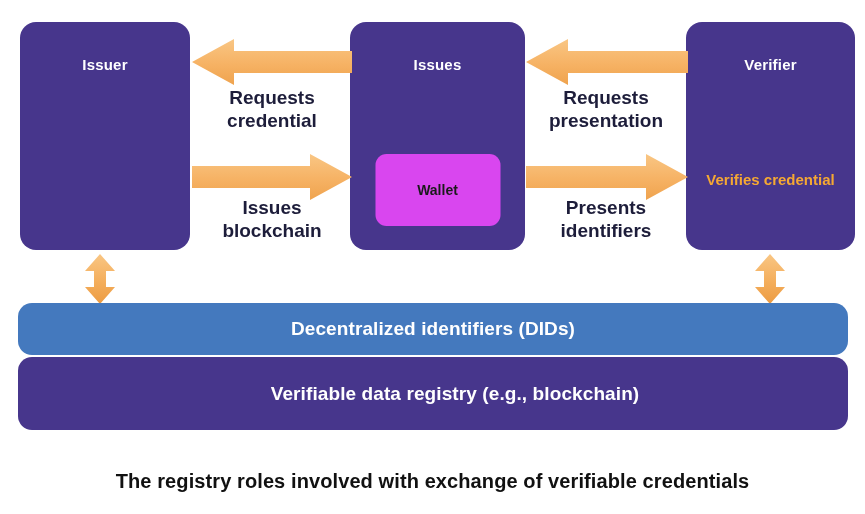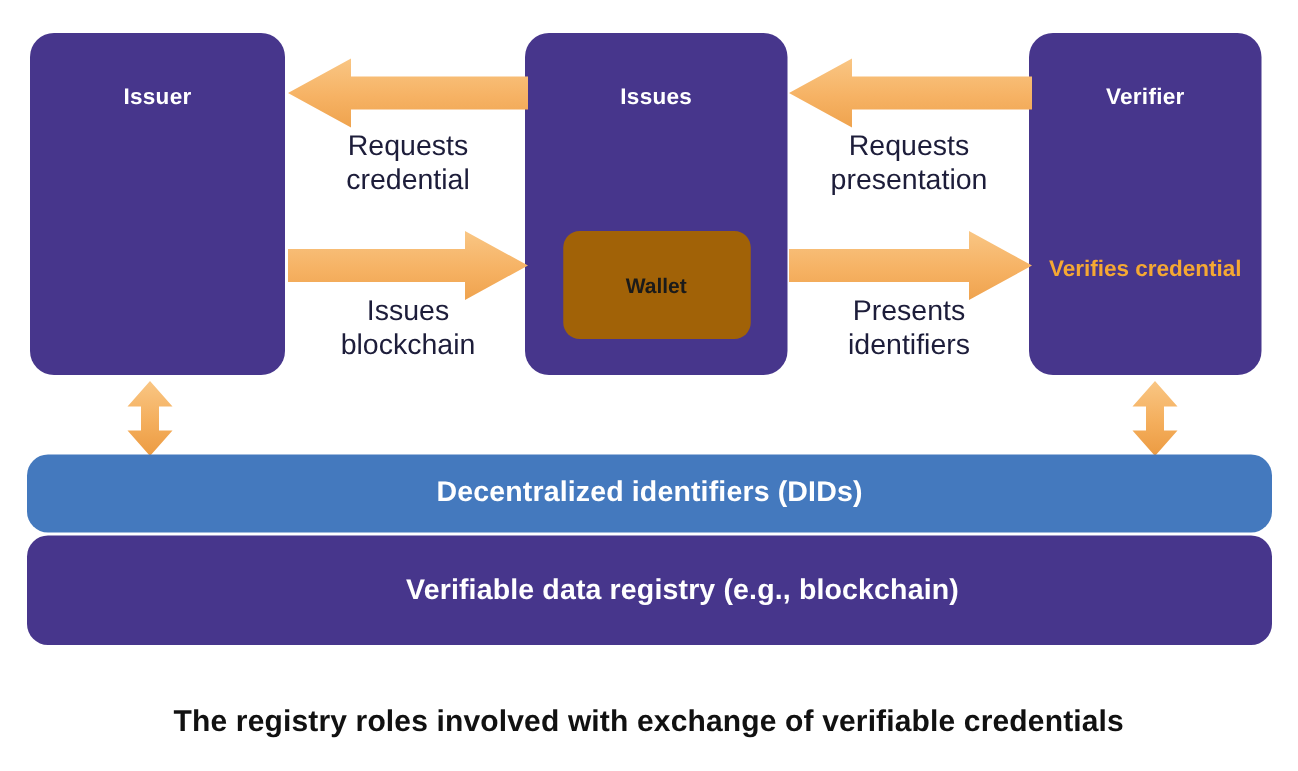--- a/index.html
+++ b/index.html
@@ -51,39 +51,39 @@
   }
 
   
   .wallet-box {
     position: absolute;
     left: 50%;
     transform: translateX(-50%);
     top: 132px;
     width: 125px;
     height: 72px;
-    background: #a16207;
+    background: #d946ef;
     border-radius: 11px;
     display: flex;
     align-items: center;
     justify-content: center;
   }
   .wallet-label {
     color: #1a1a1a;
     font-size: 14px;
     font-weight: bold;
   }
 
   
   .flow-label {
     position: absolute;
     text-align: center;
     color: #1d1d3a;
     font-size: 19px;
-    font-weight: normal;
+    font-weight: bold;
     line-height: 1.22;
     white-space: pre-line;
   }
 
   
   .h-arrow, .v-arrow {
     position: absolute;
   }
 
   
@@ -131,21 +131,21 @@
     <div class="role-title">Issuer</div>
   </div>
 
   <div class="role-box" style="left:350px; top:22px; width:175px; height:228px;">
     <div class="role-title">Issues</div>
     <div class="wallet-box">
       <span class="wallet-label">Wallet</span>
     </div>
   </div>
 
-  <div class="role-box" style="left:686px; top:22px; width:155px; height:228px;">
+  <div class="role-box" style="left:686px; top:22px; width:169px; height:228px;">
     <div class="role-title">Verifier</div>
     <div class="role-action">Verifies
 credential</div>
   </div>
 
   <svg class="h-arrow" style="left:192px; top:38px;" width="160" height="48" viewBox="0 0 160 48">
     <defs>
       <linearGradient id="gradL1" x1="0" y1="0" x2="0" y2="1">
         <stop offset="0%" stop-color="#F9C684"></stop>
         <stop offset="55%" stop-color="#F6B264"></stop>

